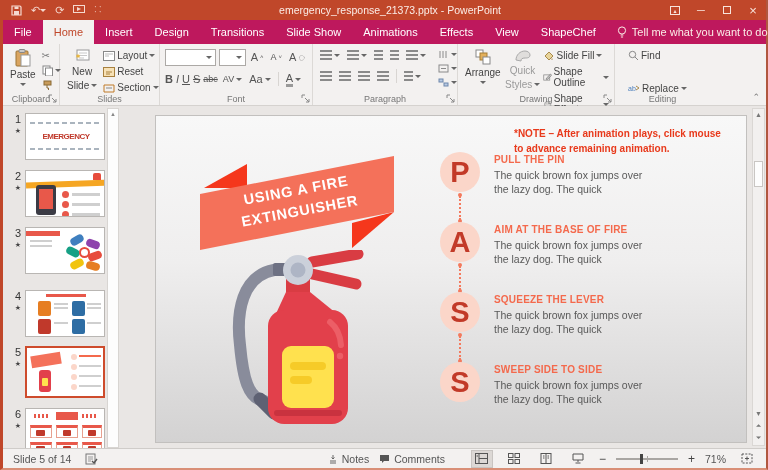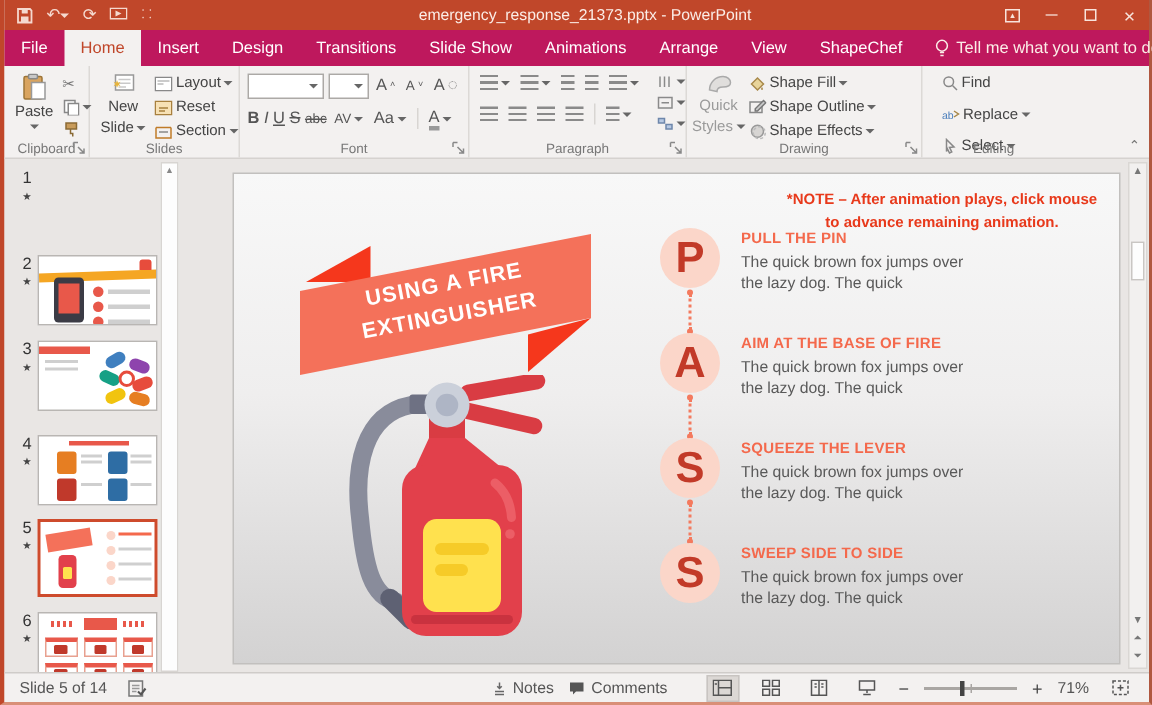--- a/index.html
+++ b/index.html
@@ -64,21 +64,21 @@
   
   .mini { position:absolute; }
 
   
   .editor { position:absolute; left:118px; top:0; right:0; bottom:0; }
   .canvas { position:absolute; left:34px; top:9px; width:592px; height:328px;
             background:linear-gradient(180deg,#f8f8f8 0%,#efeeee 45%,#d3d2d2 100%);
             border:1px solid #C2C0BE; }
 
   
-  .note { position:absolute; left:358px; top:10px; width:228px; text-align:center;
+  .note { position:absolute; left:358px; top:10px; width:228px; text-align:left;
           font-size:10px; font-weight:bold; color:#E8391B; line-height:1.5; }
   .banner { position:absolute; left:36px; top:22px; width:212px; height:120px; }
   .banner-text { position:absolute; left:10px; top:34px; width:192px; height:58px;
                  transform:rotate(-10.6deg); display:flex; flex-direction:column; align-items:center; justify-content:center;
                  color:#fff; font-weight:bold; font-size:14.5px; letter-spacing:0.8px; line-height:1.45; }
   .pass-item { position:absolute; left:284px; display:flex; gap:14px; }
   .pass-circle { width:40px; height:40px; border-radius:50%; background:#FBD6C9; display:flex; align-items:center; justify-content:center;
                  font-size:29px; font-weight:bold; color:#C23A28; flex:0 0 auto; }
   .pass-text { width:158px; padding-top:2px; }
   .pass-head { font-size:10px; font-weight:bold; color:#F4694C; letter-spacing:0.2px; }
@@ -143,21 +143,21 @@
   </div>
 
   <div class="tabrow">
     <div class="tab">File</div>
     <div class="tab active">Home</div>
     <div class="tab">Insert</div>
     <div class="tab">Design</div>
     <div class="tab">Transitions</div>
     <div class="tab">Slide Show</div>
     <div class="tab">Animations</div>
-    <div class="tab">Arrange</div>
+    <div class="tab">Effects</div>
     <div class="tab">View</div>
     <div class="tab">ShapeChef</div>
     <div class="tellme">
       <span>
         <svg width="10" height="13" viewBox="0 0 10 13">
             <circle cx="5" cy="4.5" r="3.6" fill="none" stroke="#FBEDE7"></circle>
             <path d="M3.6 9h2.8M3.9 11h2.2" stroke="#FBEDE7"></path>
           </svg>
       </span>
       <span>Tell me what you want to do...</span>
@@ -359,37 +359,46 @@
       </div>
       <div class="rgroup-label">Paragraph</div>
       <svg class="dlg" viewBox="0 0 9 9">
           <path d="M1 1h3M1 1v3" stroke="#888" fill="none"></path>
           <path d="M4 4l4 4M8 5v3h-3" stroke="#888" fill="none"></path>
         </svg>
     </div>
 
     <div class="rgroup" style="width:157px;">
       <div style="display:flex;">
+        <div class="bigbtn" style="width:44px;">
+          <svg width="16" height="16" viewBox="0 0 16 16">
+              <rect x="1" y="1" width="7" height="7" fill="#fff" stroke="#888"></rect>
+              <rect x="5" y="4" width="7" height="7" fill="#E3B05C" stroke="#A87E33"></rect>
+              <rect x="8" y="8" width="7" height="7" fill="#fff" stroke="#888"></rect>
+            </svg>
+          <span>Arrange</span>
+          <span class="caret"></span>
+        </div>
         <div class="bigbtn" style="width:36px;color:#9a9a9a;">
           <svg width="17" height="14" viewBox="0 0 17 14">
               <path d="M2 11c0-5 4-9 9-9 3 0 5 2 5 4 0 3-3 3-5 3-3 0-4 1-4 3z" fill="#E0DEDC" stroke="#AAA"></path>
             </svg>
           <span>Quick</span>
           <span style="display:flex;align-items:center;gap:2px;">
               <span>Styles</span>
               <span class="caret"></span>
             </span>
         </div>
         <div class="minicol" style="gap:3px;">
           <span class="ibtn">
             <svg width="12" height="11" viewBox="0 0 12 11">
                 <path d="M2 6l4-4 4 4-4 4z" fill="#E8D49A" stroke="#A8894A"></path>
                 <path d="M9 8c.8 1 .8 2 0 2s-.8-1 0-2z" fill="#A8894A"></path>
               </svg>
-            <span>Shape Fill</span>
+            <span>Slide Fill</span>
               <span class="caret"></span>
           </span>
           <span class="ibtn">
             <svg width="12" height="11" viewBox="0 0 12 11">
                 <rect x="1" y="2" width="8" height="7" fill="none" stroke="#888"></rect>
                 <path d="M10 1l1.5 1.5L6 8H4.5V6.5z" fill="#C9C9C9" stroke="#777"></path>
               </svg>
             <span>Shape Outline</span>
               <span class="caret"></span>
           </span>
@@ -404,21 +413,21 @@
         </div>
       </div>
       <div class="rgroup-label">Drawing</div>
       <svg class="dlg" viewBox="0 0 9 9">
           <path d="M1 1h3M1 1v3" stroke="#888" fill="none"></path>
           <path d="M4 4l4 4M8 5v3h-3" stroke="#888" fill="none"></path>
         </svg>
     </div>
 
     <div class="rgroup" style="width:95px;border-right:none;">
-      <div class="minicol" style="gap:8px;padding-left:8px;">
+      <div class="minicol" style="gap:20px;padding-left:8px;">
         <span class="ibtn">
           <svg width="11" height="11" viewBox="0 0 11 11">
               <circle cx="4.5" cy="4.5" r="3.2" fill="none" stroke="#888"></circle>
               <path d="M7 7l3 3" stroke="#888"></path>
             </svg>
           <span>Find</span>
         </span>
         <span class="ibtn">
           <svg width="12" height="11" viewBox="0 0 12 11">
               <text x="0" y="8" font-size="7" fill="#4A7EBB">ab</text>
@@ -443,20 +452,25 @@
 
   <div class="workspace">
 
     <div class="thumbs">
 
       <div class="thumb-item" style="top:7px;">
         <div class="thumb-meta">
             <div class="thumb-num">1</div>
             <div class="thumb-star">★</div>
           </div>
+        <div class="thumb-frame">
+          <div class="mini" style="left:4px;top:8px;width:72px;height:2px;background:repeating-linear-gradient(90deg,#AAB4BE 0 5px,transparent 5px 8px);"></div>
+          <div class="mini" style="left:2px;top:18px;width:76px;text-align:center;font-size:8px;font-weight:bold;color:#C0392B;letter-spacing:-0.5px;">EMERGENCY</div>
+          <div class="mini" style="left:4px;top:34px;width:72px;height:2px;background:repeating-linear-gradient(90deg,#AAB4BE 0 5px,transparent 5px 8px);"></div>
+        </div>
       </div>
 
       <div class="thumb-item" style="top:64px;">
         <div class="thumb-meta">
             <div class="thumb-num">2</div>
             <div class="thumb-star">★</div>
           </div>
         <div class="thumb-frame">
           <div class="mini" style="left:0;top:10px;width:80px;height:6px;background:#F5A623;transform:rotate(-2deg);"></div>
           <div class="mini" style="right:3px;top:2px;width:8px;height:7px;background:#E74C3C;border-radius:2px 2px 0 0;"></div>

